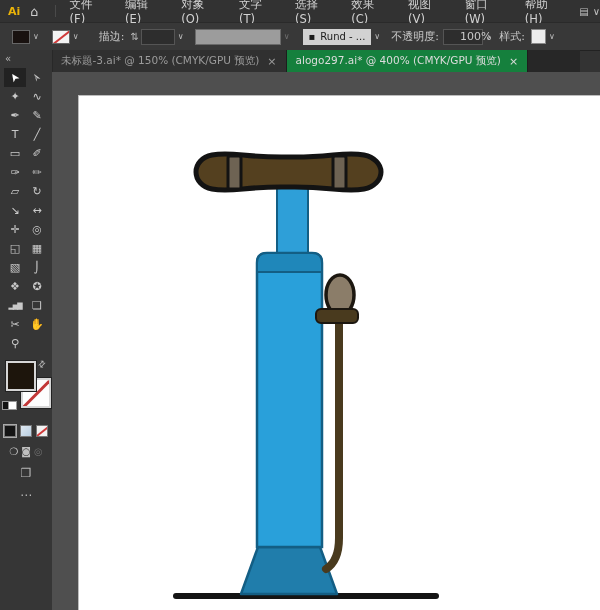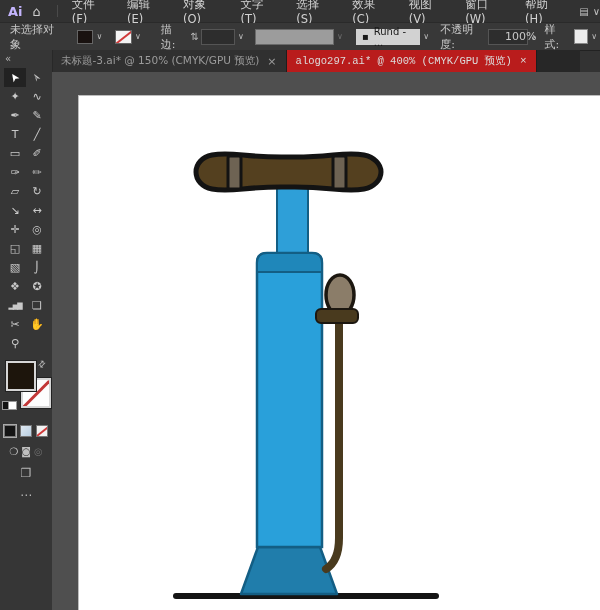--- a/index.html
+++ b/index.html
@@ -2,21 +2,21 @@
 <html><head>
 <meta charset="utf-8">
 <style>
   html,body{margin:0;padding:0;}
   body{width:600px;height:610px;position:relative;overflow:hidden;
        font-family:"DejaVu Sans","Liberation Sans",sans-serif;
        background:#333;-webkit-font-smoothing:antialiased;}
   
   .menubar{position:absolute;left:0;top:0;width:600px;height:22px;background:#323232;
            display:flex;align-items:center;border-bottom:1px solid #2a2a2a;}
-  .ai-logo{font-weight:bold;font-size:13px;color:#c4b5fd;margin:0 10px 0 8px;}
+  .ai-logo{font-weight:bold;font-size:11px;color:#eab308;margin:0 10px 0 8px;}
   .home{color:#cfcfcf;font-size:13px;margin-right:8px;}
   .vsep{width:1px;height:12px;background:#4a4a4a;margin:0 8px;}
   .menu-items{display:flex;gap:19px;font-size:11.5px;color:#d2d2d2;margin-left:6px;}
   .menu-items span{cursor:default;}
   .ws{margin-left:16px;color:#c2c2c2;font-size:10px;display:flex;align-items:center;gap:4px;}
   
   .ctrlbar{position:absolute;left:0;top:23px;width:600px;height:27px;background:#383838;
            display:flex;align-items:center;font-size:11px;color:#c8c8c8;
            border-bottom:1px solid #222;}
   .ctrlbar .lbl{margin:0 4px;}
@@ -34,21 +34,21 @@
   .wprofile{background:#d2d2d2;color:#1a1a1a;height:16px;display:flex;align-items:center;
             padding:0 6px;font-size:10px;gap:5px;}
   .expander{color:#bbb;font-size:11px;margin:0 4px;}
   .sw-style{width:13px;height:13px;background:#ececec;border:1px solid #888;margin-left:2px;}
   
   .tabbar{position:absolute;left:52px;top:50px;width:528px;height:22px;background:#272727;
           display:flex;align-items:stretch;border-bottom:1px solid #1d1d1d;}
   .tab{display:flex;align-items:center;font-size:10.5px;padding:0 9px;gap:8px;
        border-right:1px solid #1d1d1d;white-space:nowrap;}
   .tab.inactive{background:#303030;color:#9b9b9b;}
-  .tab.active{background:#b91c1c;color:#dcdcdc;font-family:Liberation Mono, monospace;}
+  .tab.active{background:#15803d;color:#dcdcdc;}
   .tab .x{font-size:11px;color:inherit;}
   
   .toolspanel{position:absolute;left:0;top:50px;width:52px;height:560px;background:#363636;
               border-right:1px solid #282828;}
   .collapse{color:#b5b5b5;font-size:10px;padding:3px 0 4px 5px;}
   .tools{display:grid;grid-template-columns:22px 22px;justify-content:center;}
   .tool{width:22px;height:19px;display:flex;align-items:center;justify-content:center;
         font-size:11px;color:#c9c9c9;}
   .tool.active{background:#222;color:#fff;}
   .rl{display:inline-block;transform:rotate(-125deg);}
@@ -97,21 +97,20 @@
     <span>窗口(W)</span>
     <span>帮助(H)</span>
   </div>
   <span class="ws">
     <span>▤</span>
     <span>∨</span>
   </span>
 </div>
 
 <div class="ctrlbar">
-  <span class="lbl" style="margin-left:10px">未选择对象</span>
   <span class="sw sw-fill"></span>
   <span class="chev">∨</span>
   <span class="sw sw-none"></span>
   <span class="chev">∨</span>
   <span class="lbl" style="margin-left:17px">描边:</span>
   <span class="stepper">⇅</span>
   <span class="fieldD" style="width:34px"></span>
   <span class="chev">∨</span>
   <span class="fieldL" style="width:86px;margin-left:8px"></span>
   <span class="chev dim">∨</span>

